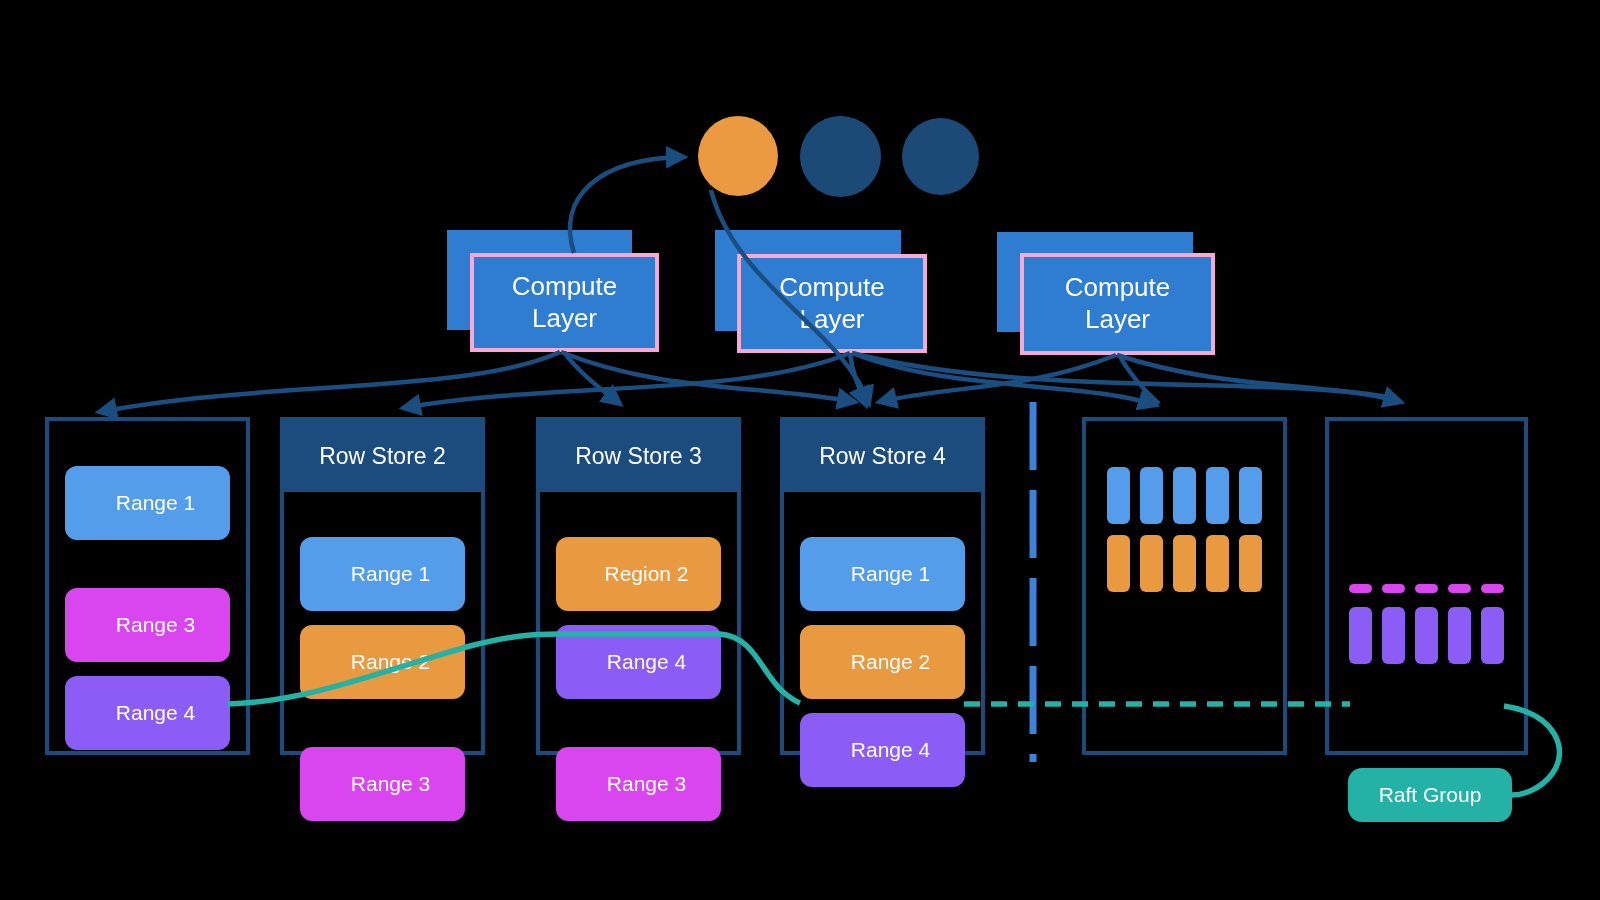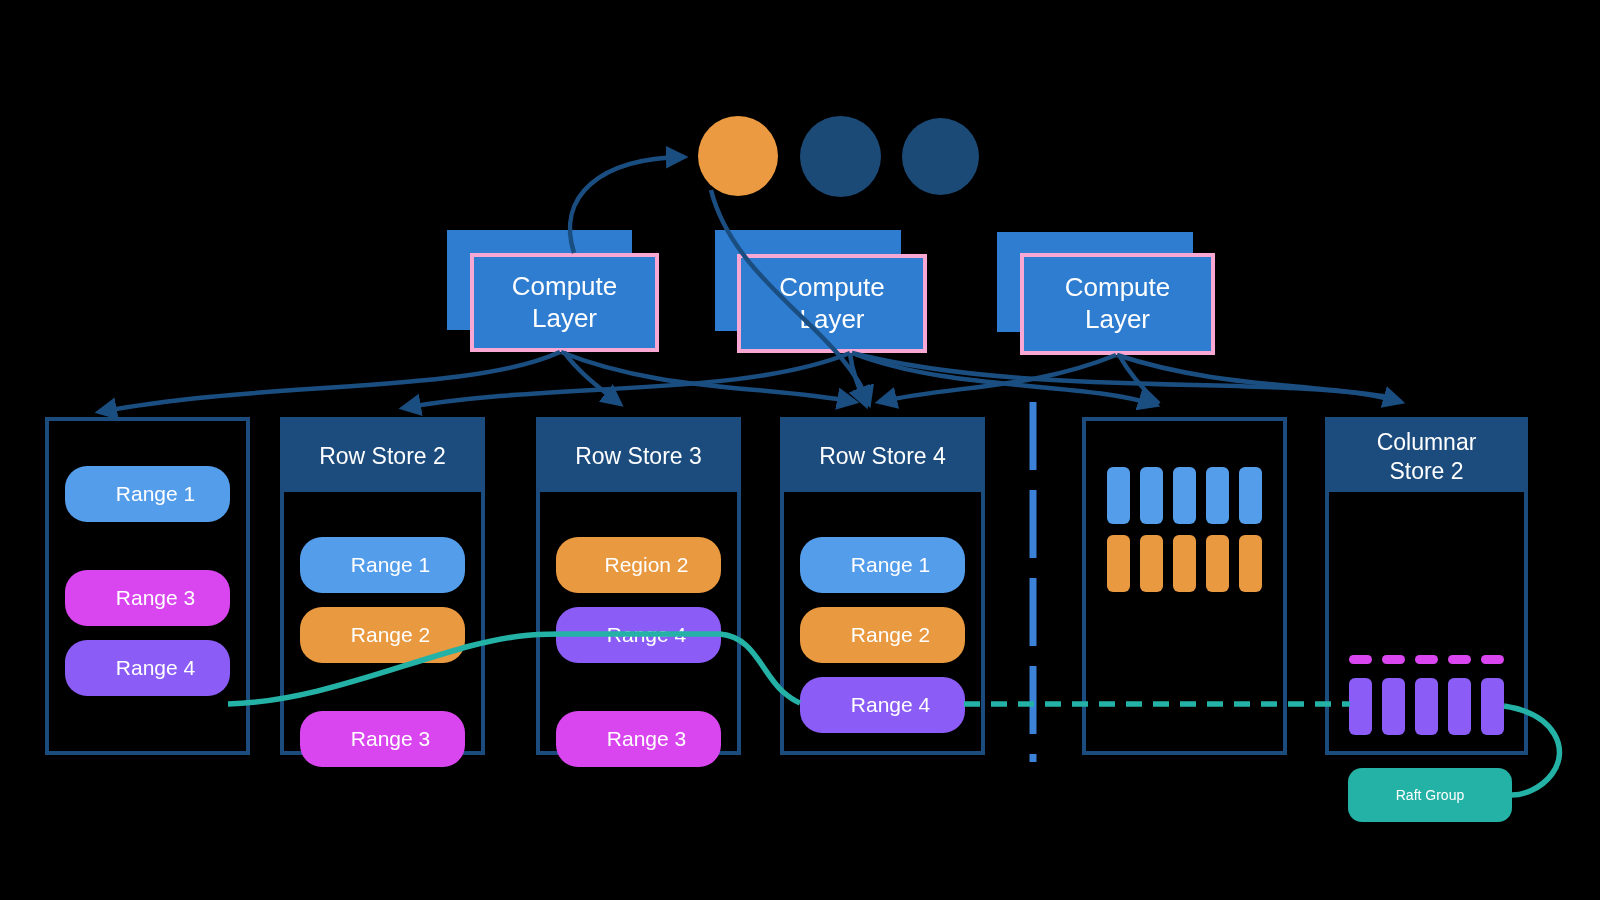--- a/index.html
+++ b/index.html
@@ -18,40 +18,40 @@
             color:#fff;font-size:26px;line-height:1.22;}
 
   
   .store{position:absolute;top:417px;width:205px;height:338px;box-sizing:border-box;
          border:4px solid #1b4c7d;}
   .store-header{height:71px;background:#1b4c7d;display:flex;align-items:center;justify-content:center;
                 text-align:center;color:#fff;font-size:23px;line-height:1.25;}
   .store-header .ttl{max-width:140px;}
   .store-body{box-sizing:border-box;height:263px;padding:45px 16px 0 16px;}
 
-  .range{height:56px;border-radius:22px;margin-bottom:14px;
+  .range{height:74px;border-radius:12px;margin-bottom:14px;
          display:flex;align-items:center;justify-content:center;
          color:#fff;font-size:21px;padding-left:16px;}
   .c-blue{background:#549deb;}
   .c-orange{background:#e9993f;}
   .c-red{background:#d946ef;margin-top:48px;}
   .c-teal{background:#8b5cf6;}
 
   
   .bars-body{box-sizing:border-box;height:263px;padding:46px 0 0 0;}
   .bars-body.low{padding-top:115px;}
   .bar-row{display:flex;justify-content:center;gap:10px;height:57px;}
   .bar-row + .bar-row{margin-top:11px;}
   .bars-body.low .bar-row + .bar-row{margin-top:14px;}
   .bar{width:23px;border-radius:6px;}
 
   
   .raft{position:absolute;left:1348px;top:768px;width:164px;height:54px;background:#25b2a6;
         border-radius:14px;display:flex;align-items:center;justify-content:center;
-        color:#fff;font-size:14px;}
+        color:#fff;font-size:21px;}
 
   .overlay{position:absolute;left:0;top:0;z-index:50;pointer-events:none;}
   .z1{z-index:1}.z2{z-index:2}.z3{z-index:3}.z4{z-index:4}
 </style>
 </head>
 <body>
 
 <div class="stage">
 
   <div class="circle orange z1" style="left:698px;top:116px;width:80px;height:80px;"></div>
@@ -127,23 +127,20 @@
         <div class="bar c-orange"></div>
         <div class="bar c-orange"></div>
         <div class="bar c-orange"></div>
         <div class="bar c-orange"></div>
         <div class="bar c-orange"></div>
       </div>
     </div>
   </div>
 
   <div class="store z4" style="left:1325px;width:203px;">
-    <div class="store-header">
-      <span class="ttl">Columnar Store 2</span>
-    </div>
     <div class="bars-body low">
       <div class="bar-row">
         <div class="bar c-red"></div>
         <div class="bar c-red"></div>
         <div class="bar c-red"></div>
         <div class="bar c-red"></div>
         <div class="bar c-red"></div>
       </div>
       <div class="bar-row">
         <div class="bar c-teal"></div>

